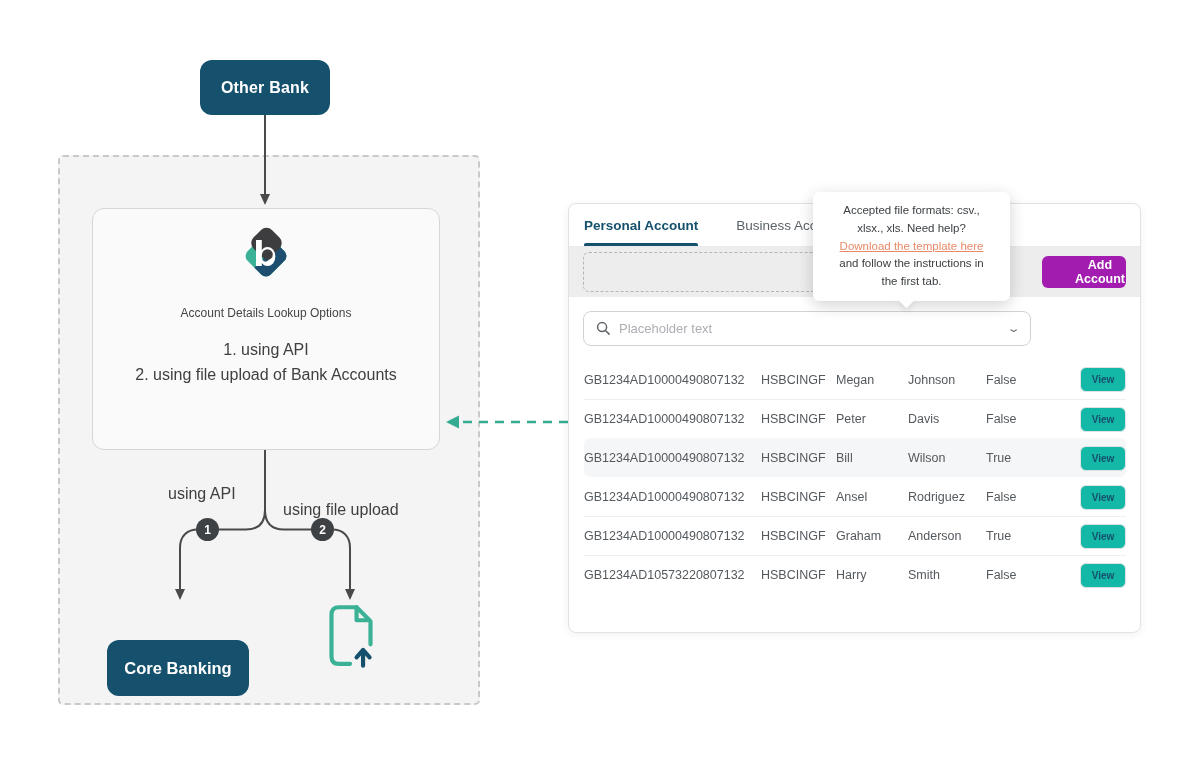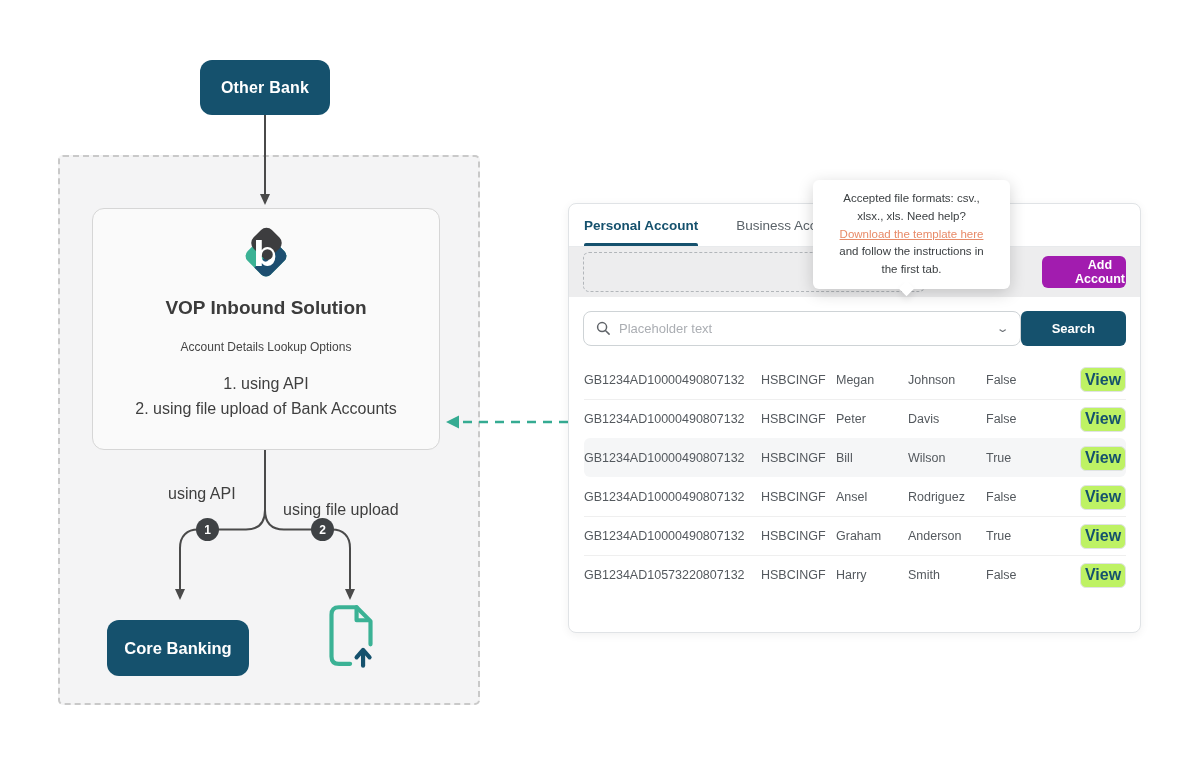--- a/index.html
+++ b/index.html
@@ -29,21 +29,21 @@
   .branch-label.api   { left:168px; top:485px; }
   .branch-label.file  { left:283px; top:485px;margin-top:16px; }
   .num-badge {
     position:absolute; width:23px; height:23px; border-radius:50%; background:#3f4245;
     color:#fff; font-size:12px; font-weight:bold; display:flex; align-items:center; justify-content:center;
     z-index:3;
   }
   .num-badge.n1 { left:196px; top:518px; }
   .num-badge.n2 { left:311px; top:518px; }
   .core-banking {
-    position:absolute; left:107px; top:620px; width:142px; height:56px;
+    position:absolute; left:107px; top:640px; width:142px; height:56px;
     background:#15516d; border-radius:12px; color:#fff; font-size:16.5px; font-weight:600;
     display:flex; align-items:center; justify-content:center; z-index:2;
   }
   .file-upload-icon { position:absolute; left:325px; top:602px; z-index:2; }
   .connector-svg { position:absolute; left:0; top:0; width:1200px; height:761px; z-index:1; pointer-events:none; }
 
   
   .panel {
     position:absolute; left:568px; top:203px; width:573px; height:430px;
     background:#fff; border:1px solid #e0e3e6; border-radius:8px;
@@ -83,27 +83,27 @@
 
   .table { padding:0 14px 0 15px; }
   .thead, .trow { display:grid; grid-template-columns:177px 75px 72px 78px 92px 1fr; align-items:center; }
   .thead { height:36px; font-size:12.5px; font-weight:bold; color:#2d3237; border-bottom:1px solid #e8eaec; }
   .trow { height:39px; font-size:12.5px; color:#54595e; }
   .trow + .trow { border-top:1px solid #efefef; }
   .trow.highlight { background:#f5f6f7; border-radius:6px; border-top-color:transparent; }
   .trow.highlight + .trow { border-top-color:transparent; }
   .cell-action { justify-self:end; }
   .btn-view {
-    width:46px; height:25px; background:#bef264; border:1px solid #e0e3e5; border-radius:6px;
-    color:#15516d; font-size:16px; font-weight:bold; cursor:pointer; font-family:inherit;
+    width:46px; height:25px; background:#14b8a6; border:1px solid #e0e3e5; border-radius:6px;
+    color:#15516d; font-size:10px; font-weight:bold; cursor:pointer; font-family:inherit;
   }
 
   
   .tooltip {
-    position:absolute; left:813px; top:180px; width:197px; z-index:5;
+    position:absolute; left:813px; top:192px; width:197px; z-index:5;
     background:#fff; border-radius:6px; box-shadow:0 4px 16px rgba(0,0,0,0.18);
     padding:10px 25px; font-size:11.5px; line-height:1.55; color:#3c4043; text-align:center;
   }
   .tooltip .caret {
     position:absolute; left:88px; bottom:-5px; width:11px; height:11px; background:#fff;
     transform:rotate(45deg); box-shadow:3px 3px 6px rgba(0,0,0,0.08);
   }
   .tooltip a { color:#e88a67; text-decoration:underline; cursor:pointer; }
 </style>
 </head>
@@ -135,21 +135,20 @@
         <clipPath id="rclip">
           <polygon points="30,-4 64,-4 64,64 30,64"></polygon>
         </clipPath>
       </defs>
     <rect x="13" y="13" width="34" height="34" rx="7" transform="rotate(45 30 30)" fill="#3bb295"></rect>
     <rect x="13" y="13" width="34" height="34" rx="7" transform="rotate(45 30 30)" fill="#1d4e70" clip-path="url(#rclip)"></rect>
     <rect x="17" y="3" width="27" height="27" rx="8" transform="rotate(45 30.5 16.5)" fill="#3d3d3f"></rect>
     <text x="29" y="40" font-size="34" font-weight="bold" fill="#ffffff" text-anchor="middle" font-family="DejaVu Sans, sans-serif">b</text>
     <circle cx="31.5" cy="28.5" r="5.5" fill="#3d3d3f"></circle>
   </svg>
-  <div class="solution-title">VOP Inbound Solution</div>
   <div class="solution-sub">Account Details Lookup Options</div>
   <div class="solution-opts">
     <div class="solution-opt">1. using API</div>
     <div class="solution-opt">2. using file upload of Bank Accounts</div>
   </div>
 </div>
 
 <div class="branch-label api">using API</div>
 <div class="branch-label file">using file upload</div>
 <div class="num-badge n1">1</div>
@@ -190,21 +189,20 @@
 
   <div class="search-row">
     <div class="search-box">
       <svg width="15" height="15" viewBox="0 0 16 16">
         <circle cx="6.5" cy="6.5" r="4.8" fill="none" stroke="#5f6368" stroke-width="1.6"></circle>
         <line x1="10.3" y1="10.3" x2="14" y2="14" stroke="#5f6368" stroke-width="1.6" stroke-linecap="round"></line>
       </svg>
       <input type="text" placeholder="Placeholder text" style="">
       <span class="chevron">⌄</span>
     </div>
-    <button class="btn btn-search">Search</button>
   </div>
 
   <div class="table">
     <div id="table-body">
   <div class="trow">
     <span>GB1234AD10000490807132</span>
     <span>HSBCINGF</span>
     <span>Megan</span>
     <span>Johnson</span>
     <span>False</span>

